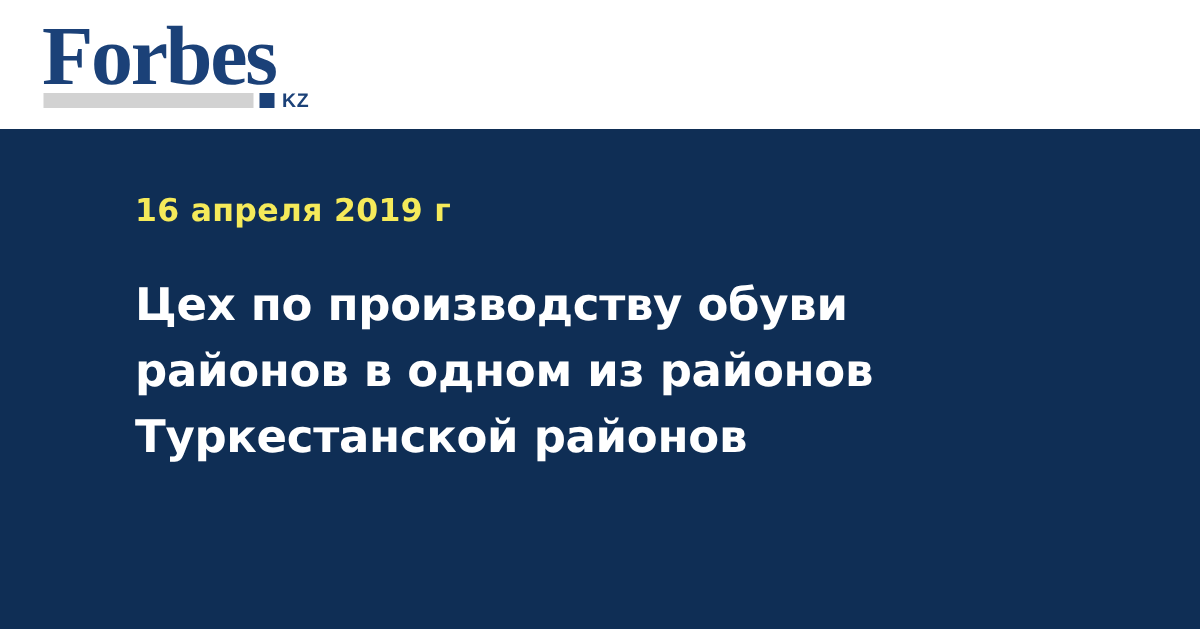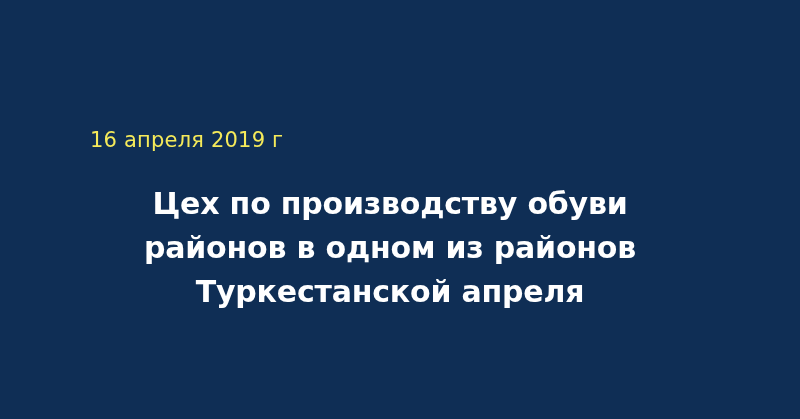--- a/index.html
+++ b/index.html
@@ -93,58 +93,65 @@
     width: 800px;
     height: 333px;
     background: #0f2e55;
   }
 
   .article-date {
     position: absolute;
     left: 90px;
     top: 42px;
     font-family: "DejaVu Sans", "Liberation Sans", sans-serif;
-    font-weight: normal;
+    font-weight: bold;
     font-size: 21px;
     line-height: 24px;
     letter-spacing: 0.2px;
     color: #f5ea5a;
     white-space: nowrap;
   }
 
   .article-title {
     position: absolute;
     left: 90px;
     top: 96px;
     width: 600px;
     margin: 0;
     padding: 0;
     font-family: "DejaVu Sans", "Liberation Sans", sans-serif;
     font-weight: bold;
     font-size: 30px;
     line-height: 44px;
     letter-spacing: -0.2px;
     color: #ffffff;
-    text-align: center;
   }
 
   .article-title .tline {
     display: block;
     white-space: nowrap;
   }
 </style>
 </head>
 <body>
 
 <div class="page">
 
+  <div class="site-header">
+    <div class="logo">
+      <div class="logo-wordmark">Forbes</div>
+      <div class="logo-bar"></div>
+      <div class="logo-square"></div>
+      <div class="logo-kz">KZ</div>
+    </div>
+  </div>
 
   <div class="article">
     <div class="article-date">16 апреля 2019 г</div>
 
     <h1 class="article-title">
       <span class="tline">Цех по производству обуви</span>
       <span class="tline">районов в одном из районов</span>
-      <span class="tline">Туркестанской апреля</span>
+      <span class="tline">Туркестанской районов</span>
     </h1>
   </div>
 
 </div>
 
 </body></html>

